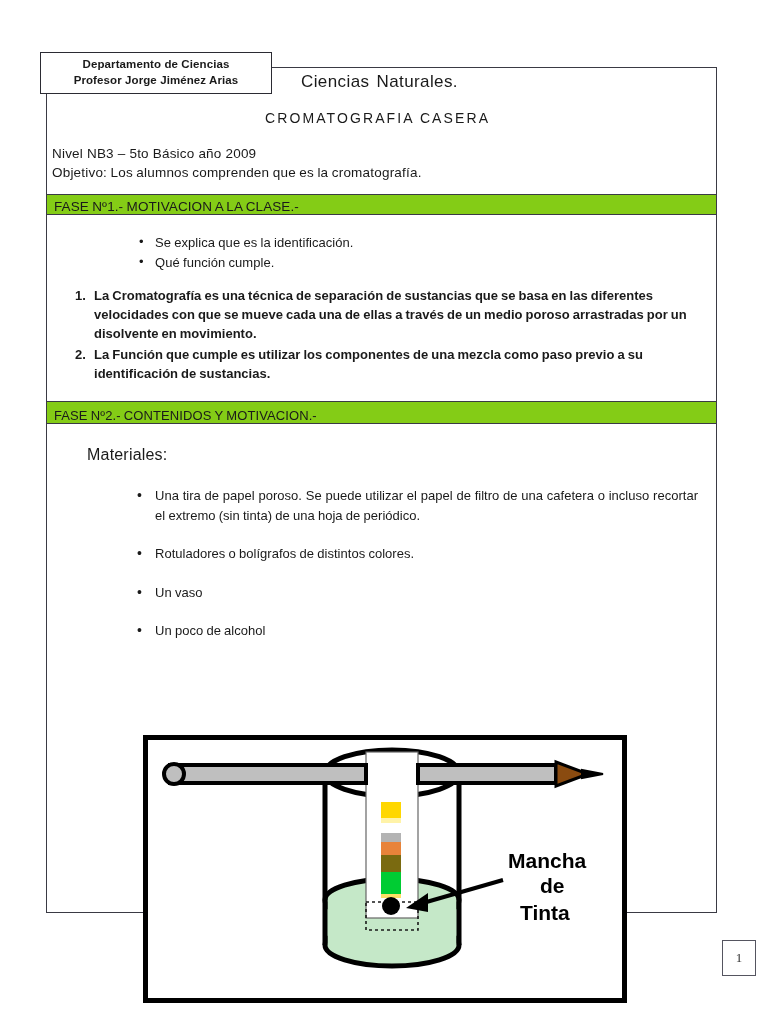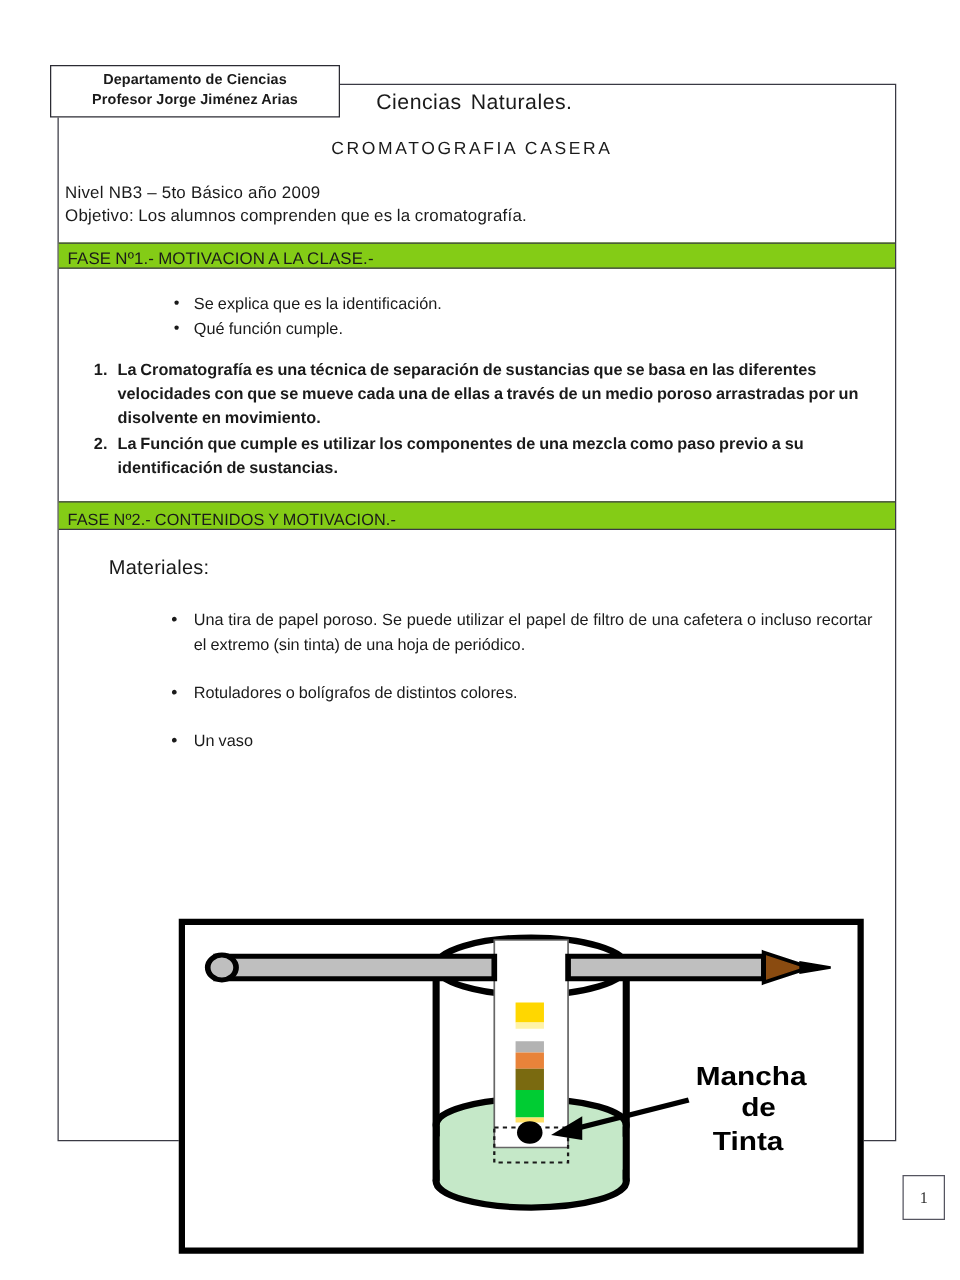--- a/index.html
+++ b/index.html
@@ -187,21 +187,21 @@
     left: -18px;
     top: -1px;
     font-size: 14px;
   }
 
   
   #diagram-frame {
     position: absolute;
     left: 96px;
     top: 311px;
-    width: 548px;
+    width: 484px;
     height: 268px;
     border: 5px solid #000000;
     background: #ffffff;
     box-sizing: border-box;
   }
   #diagram-svg { display: block; width: 100%; height: 100%; }
 
   
   #page-number-box {
     position: absolute;
@@ -275,20 +275,21 @@
   <div class="phase-bar second">
     <span>FASE Nº2.-  CONTENIDOS Y MOTIVACION.-</span>
   </div>
 
   <div class="row-block" id="fase2-body">
     <div id="materiales-title">Materiales:</div>
     <ul class="mat-bullets">
       <li class="justify">Una tira de papel poroso. Se puede utilizar el papel de filtro de una cafetera o incluso recortar el extremo (sin tinta) de una hoja de periódico.</li>
       <li>Rotuladores o bolígrafos de distintos colores.</li>
       <li>Un vaso</li>
+      <li> Un poco de alcohol</li>
     </ul>
 
     <div id="diagram-frame">
       <svg id="diagram-svg" viewBox="0 0 474 258" preserveAspectRatio="none">
 
         <g>
           <rect x="177" y="30" width="134" height="172" fill="#ffffff" stroke="#666666" stroke-width="1.4"></rect>
 
           <rect x="177" y="160" width="134" height="45" fill="#c5e8c8" stroke="none"></rect>
 

